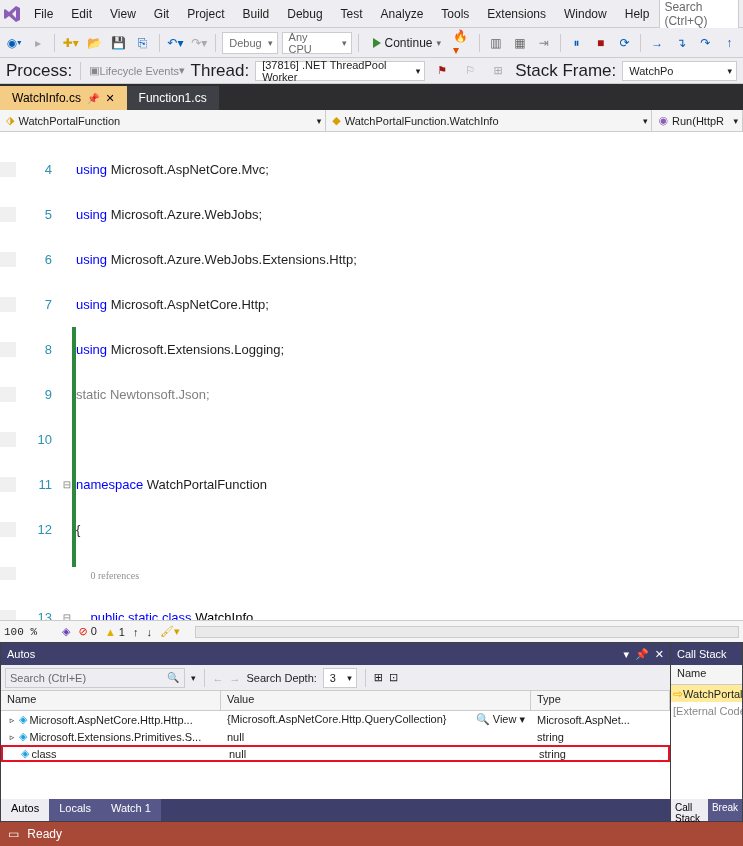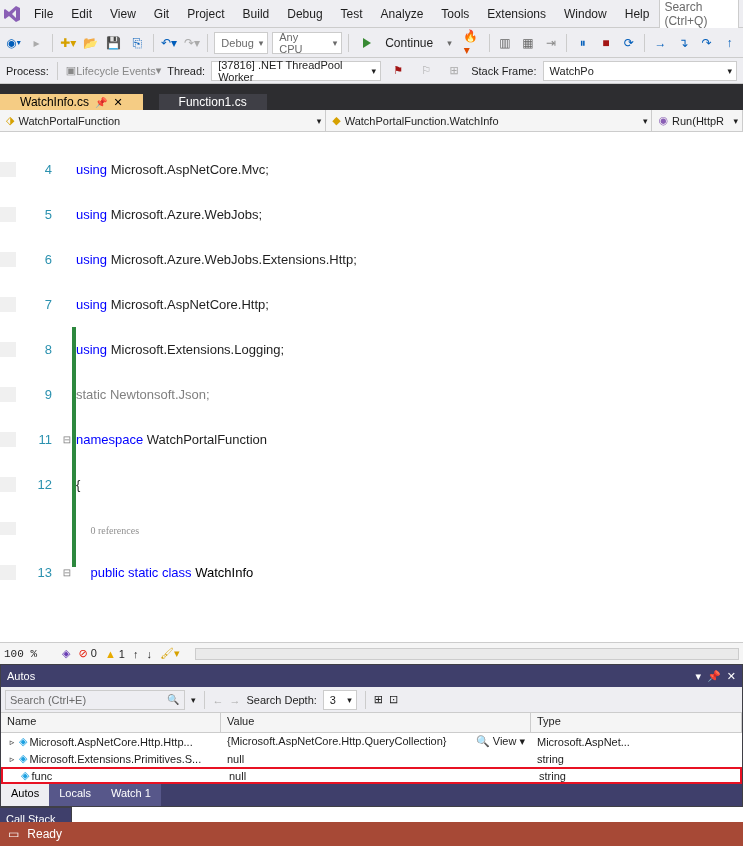--- a/index.html
+++ b/index.html
@@ -10,34 +10,34 @@
 .vs-logo { width: 20px; height: 20px; display: flex; align-items: center; justify-content: center; margin-right: 4px; }
 .menu-item { padding: 4px 8px; cursor: default; font-size: 12px; }
 .search-box { margin-left: auto; width: 118px; height: 32px; border: 1px solid #ccc; background: #fff; display: flex; align-items: center; padding: 16px 4px; color: #6a6a6a; }
 
 
 .toolbar { display: flex; align-items: center; height: 30px; background: #eeeef2; border-bottom: 1px solid #ccc; padding: 0 4px; gap: 4px; }
 .tb-btn { width: 22px; height: 22px; display: flex; align-items: center; justify-content: center; cursor: default; border-radius: 2px; }
 .tb-sep { width: 1px; height: 18px; background: #ccc; margin: 0 2px; }
 .tb-combo { height: 22px; border: 1px solid #ccc; background: #fff; padding: 0 18px 0 6px; font-size: 11px; color: #6a6a6a; display: flex; align-items: center; position: relative; min-width: 50px; }
 .tb-combo::after { content: '▾'; position: absolute; right: 4px; font-size: 9px; color: #6a6a6a; }
-.continue-btn { display: flex; align-items: center; gap: 14px; padding: 0 8px; height: 22px; cursor: default; text-align: center; }
+.continue-btn { display: flex; align-items: center; gap: 4px; padding: 0 8px; height: 22px; cursor: default; text-align: center; }
 .play-icon { width: 0; height: 0; border-left: 8px solid #388a34; border-top: 5px solid transparent; border-bottom: 5px solid transparent; }
-.tb-label { font-size: 11px; color: #1e1e1e; }
+.tb-label { font-size: 17px; color: #1e1e1e; }
 
 
 .processbar { display: flex; align-items: center; height: 26px; background: #eeeef2; border-bottom: 1px solid #ccc; padding: 0 6px; gap: 6px; font-size: 11px; }
 .proc-combo { height: 20px; border: 1px solid #ccc; background: #fff; padding: 0 18px 0 6px; position: relative; display: flex; align-items: center; font-size: 11px; }
 .proc-combo::after { content: '▾'; position: absolute; right: 4px; font-size: 9px; }
 
 
 .tabstrip { display: flex; align-items: flex-end; height: 26px; background: #2d2d30; padding-left: 0; }
-.doc-tab { height: 16px; padding: 0 20px; display: flex; align-items: center; gap: 6px; font-size: 12px; cursor: default; }
+.doc-tab { height: 24px; padding: 0 12px; display: flex; align-items: center; gap: 6px; font-size: 12px; cursor: default; }
 .doc-tab.active { background: #f5cc84; color: #000; }
-.doc-tab.inactive { background: #3f3f46; color: #fff; margin-left: 16px; }
+.doc-tab.inactive { background: #3f3f46; color: #fff; }
 .tab-close { font-size: 11px; }
 .pin-icon { font-size: 10px; }
 
 
 .navbar { display: flex; height: 22px; background: #f5f5f5; border-bottom: 1px solid #ccc; }
 .nav-combo { flex: 1; border-right: 1px solid #ccc; padding: 0 18px 0 6px; display: flex; align-items: center; font-size: 11px; position: relative; }
 .nav-combo::after { content: '▾'; position: absolute; right: 4px; font-size: 9px; }
 .nav-combo:last-child { flex: 0 0 70px; }
 
 
@@ -53,21 +53,21 @@
 .faded { color: #808080; }
 .codelens { color: #919191; font-size: 10px; font-family: 'Segoe UI'; }
 .change-bar { position: absolute; left: 72px; width: 4px; background: #2d883e; }
 .arrow-yellow { color: #e8ab00; font-size: 12px; }
 
 
 .editor-footer { height: 22px; background: #f5f5f5; border-top: 1px solid #ccc; display: flex; align-items: center; padding: 0 4px; gap: 8px; font-size: 11px; }
 .zoom { width: 50px; font-family: Liberation Mono, monospace; }
 
 
-.panel-container { display: flex; height: 158px; flex-direction: column; }
+.panel-container { display: flex; height: 180px; }
 .autos-panel { flex: 1; display: flex; flex-direction: column; border: 1px solid #3f3f46; }
 .panel-title { background: #3f3f6b; color: #fff; height: 22px; display: flex; align-items: center; padding: 0 6px; font-size: 11px; }
 .panel-title .title-icons { margin-left: auto; display: flex; gap: 6px; font-size: 11px; }
 .panel-toolbar { height: 26px; background: #eeeef2; border-bottom: 1px solid #ccc; display: flex; align-items: center; padding: 0 4px; gap: 6px; font-size: 11px; }
 .panel-search { width: 180px; height: 20px; border: 1px solid #ccc; padding: 0 4px; color: #6a6a6a; position: relative; display:flex; align-items:center;}
 .panel-search::after { content: '🔍'; position: absolute; right: 4px; font-size: 10px; }
 .panel-grid-header { display: flex; height: 20px; background: #f5f5f5; border-bottom: 1px solid #ccc; font-size: 11px; }
 .panel-grid-header > div { padding: 2px 6px; border-right: 1px solid #ccc; }
 .col-name { width: 220px; }
 .col-value { width: 310px; }
@@ -197,20 +197,21 @@
 
 <div class="editor">
   <div class="change-bar" style="top:195px;height:240px;"></div>
   <div class="code-content">
     <div class="code-line"><div class="bp"></div><div class="ln">4</div><div class="fold"></div><div class="txt"><span class="kw-blue">using</span> Microsoft.AspNetCore.Mvc;</div></div>
     <div class="code-line"><div class="bp"></div><div class="ln">5</div><div class="fold"></div><div class="txt"><span class="kw-blue">using</span> Microsoft.Azure.WebJobs;</div></div>
     <div class="code-line"><div class="bp"></div><div class="ln">6</div><div class="fold"></div><div class="txt"><span class="kw-blue">using</span> Microsoft.Azure.WebJobs.Extensions.Http;</div></div>
     <div class="code-line"><div class="bp"></div><div class="ln">7</div><div class="fold"></div><div class="txt"><span class="kw-blue">using</span> Microsoft.AspNetCore.Http;</div></div>
     <div class="code-line"><div class="bp"></div><div class="ln">8</div><div class="fold"></div><div class="txt"><span class="kw-blue">using</span> Microsoft.Extensions.Logging;</div></div>
     <div class="code-line"><div class="bp"></div><div class="ln">9</div><div class="fold"></div><div class="txt"><span class="faded">static Newtonsoft.Json;</span></div></div>
+    <div class="code-line"><div class="bp"></div><div class="ln">10</div><div class="fold"></div><div class="txt"></div></div>
     <div class="code-line"><div class="bp"></div><div class="ln">11</div><div class="fold">⊟</div><div class="txt"><span class="kw-blue">namespace</span> WatchPortalFunction</div></div>
     <div class="code-line"><div class="bp"></div><div class="ln">12</div><div class="fold"></div><div class="txt">{</div></div>
     <div class="code-line" style="height:13px"><div class="bp"></div><div class="ln"></div><div class="fold"></div><div class="txt">    <span class="codelens">0 references</span></div></div>
     <div class="code-line"><div class="bp"></div><div class="ln">13</div><div class="fold">⊟</div><div class="txt">    <span class="kw-blue">public static class</span> <span class="type">WatchInfo</span></div></div>
     
     
     
     
     
     
@@ -287,21 +288,21 @@
             <span class="var-icon">◈</span> 
             <span>Microsoft.Extensions.Primitives.S...</span>
           </div>
         <div class="col-value">null</div>
         <div class="col-type">string</div>
       </div>
       <div class="grid-row highlight-box">
         <div class="col-name">
             <span class="expand"> </span>
             <span class="var-icon">◈</span> 
-            <span>func</span>
+            <span>class</span>
           </div>
         <div class="col-value">null</div>
         <div class="col-type">string</div>
       </div>
     </div>
     <div class="panel-tabs">
       <div class="panel-tab active">Autos</div>
       <div class="panel-tab">Locals</div>
       <div class="panel-tab">Watch 1</div>
     </div>

